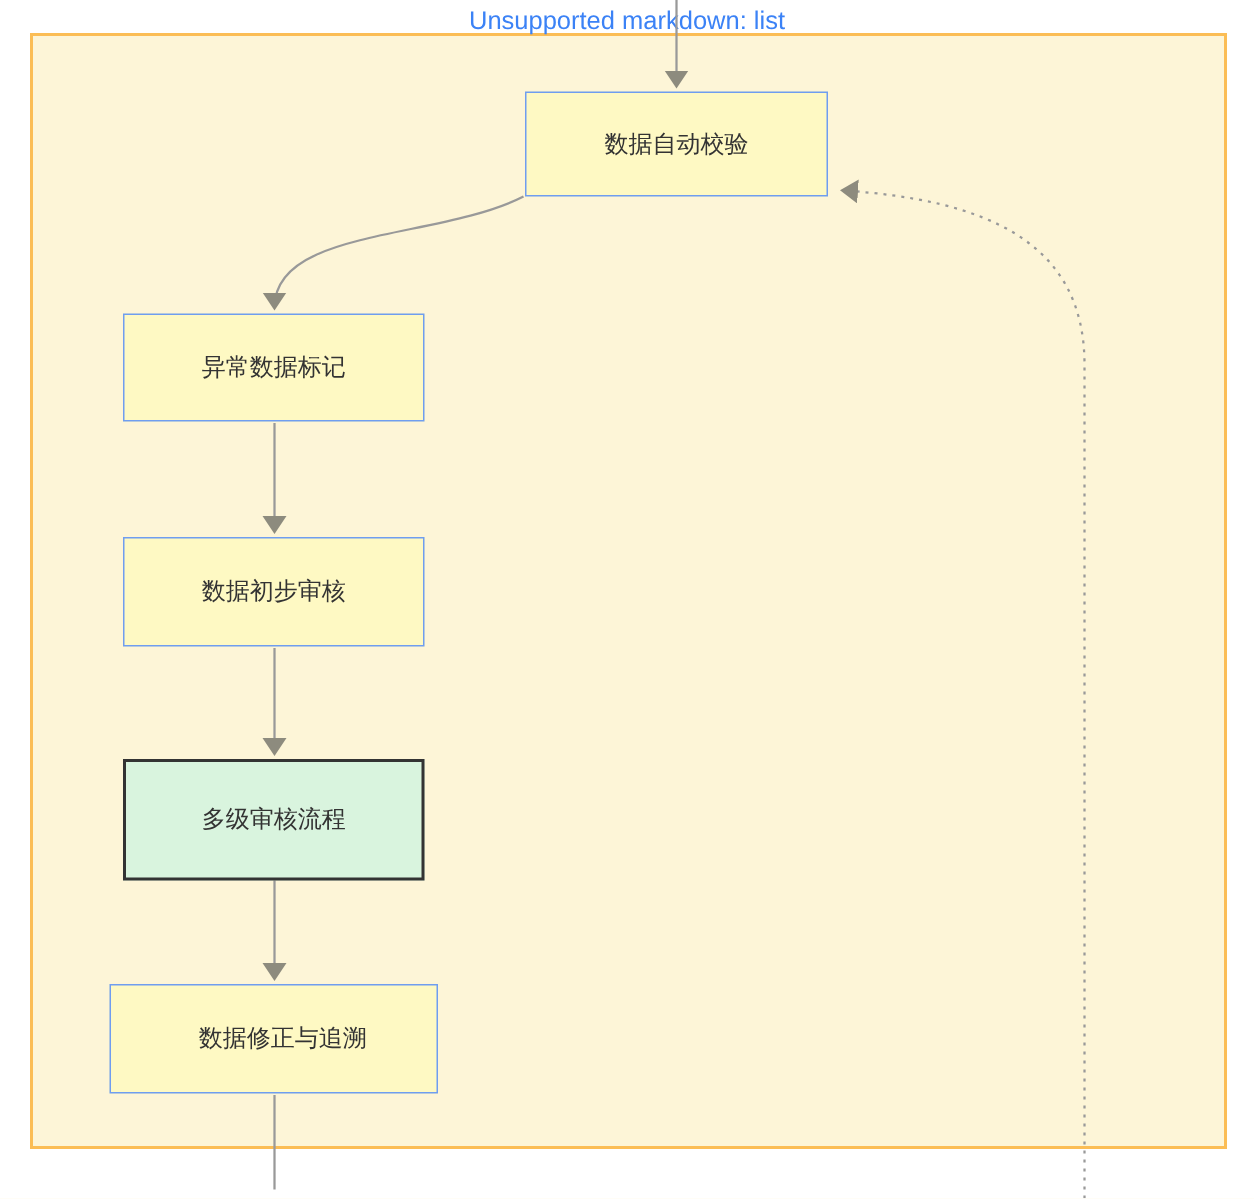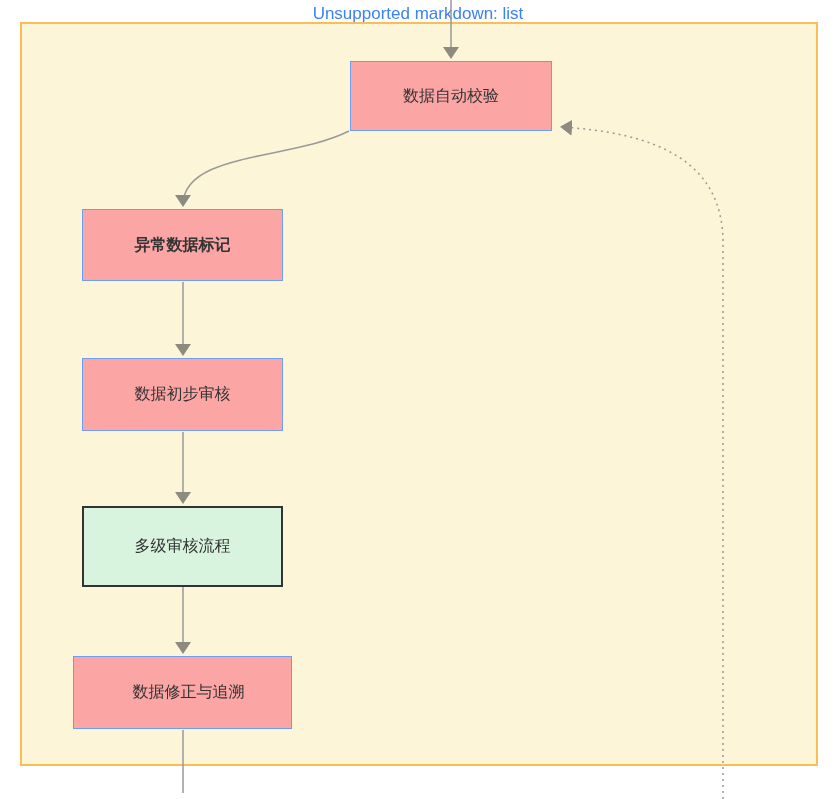--- a/index.html
+++ b/index.html
@@ -47,21 +47,21 @@
     position: absolute;
     box-sizing: border-box;
     display: flex;
     align-items: center;
     justify-content: center;
     font-size: 16px;
     color: #333333;
     z-index: 4;
   }
   .node.blue {
-    background: #fca5a5;
+    background: #fef9c3;
     border: 1.5px solid #6f9df0;
   }
   .node.green {
     background: #d9f4de;
     border: 2px solid #333333;
   }
 </style>
 </head>
 <body>
 
@@ -83,21 +83,21 @@
     <path d="M183,432 L183,502" fill="none" stroke="#999999" stroke-width="1.5" marker-end="url(#arrowhead)"></path>
     <path d="M183,581 L183,652" fill="none" stroke="#999999" stroke-width="1.5" marker-end="url(#arrowhead)"></path>
     <path d="M183,730 L183,793" fill="none" stroke="#999999" stroke-width="1.5"></path>
     <path d="M723,799 L723,243 C723,160 655,133 562,127" fill="none" stroke="#999999" stroke-width="1.5" stroke-dasharray="2,4" marker-end="url(#arrowhead)"></path>
   </svg>
 
   <div class="node blue" style="left:350px; top:61px; width:202px; height:70px;">
     <span>数据自动校验</span>
   </div>
 
-  <div class="node blue" style="left:82px; top:209px; width:201px; height:72px;font-weight:bold;">
+  <div class="node blue" style="left:82px; top:209px; width:201px; height:72px;">
     <span>异常数据标记</span>
   </div>
 
   <div class="node blue" style="left:82px; top:358px; width:201px; height:73px;text-align:right;">
     <span>数据初步审核</span>
   </div>
 
   <div class="node green" style="left:82px; top:506px; width:201px; height:81px;">
     <span>多级审核流程</span>
   </div>

